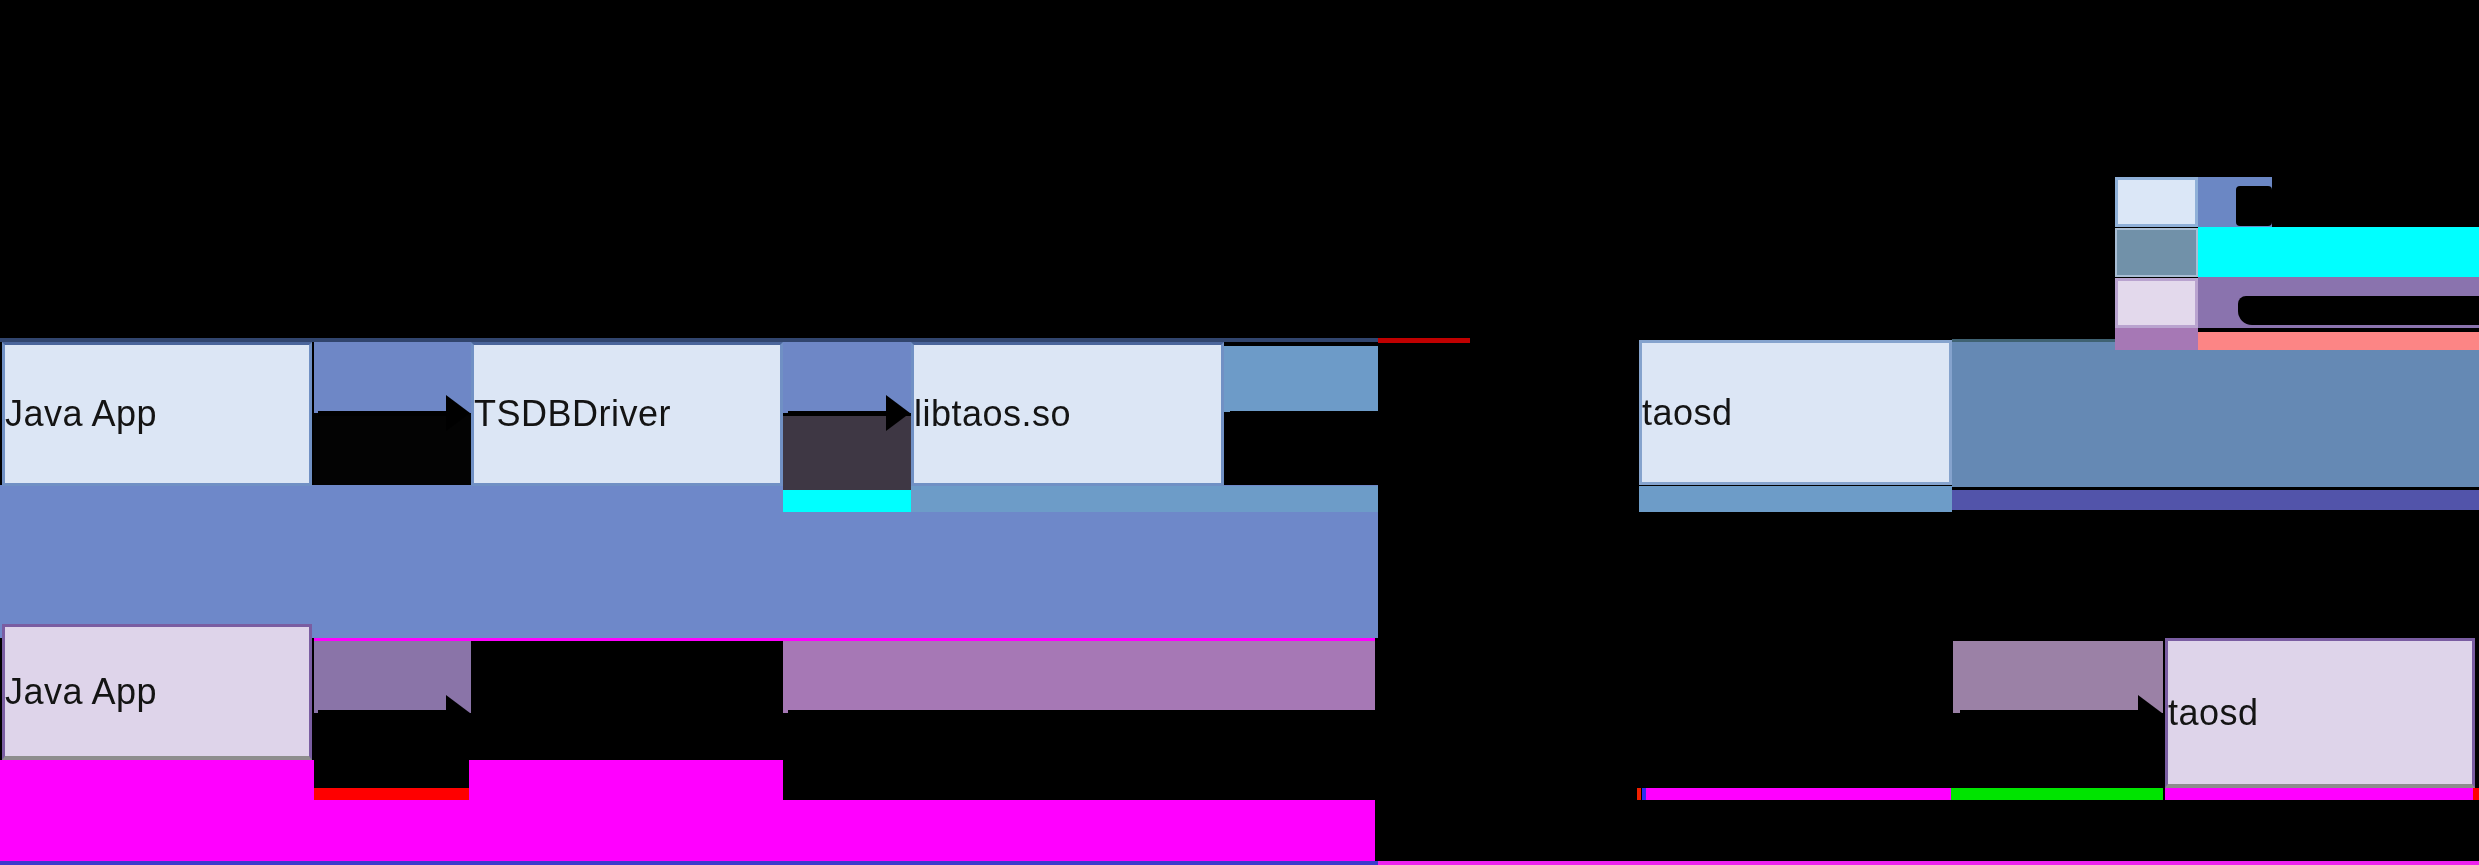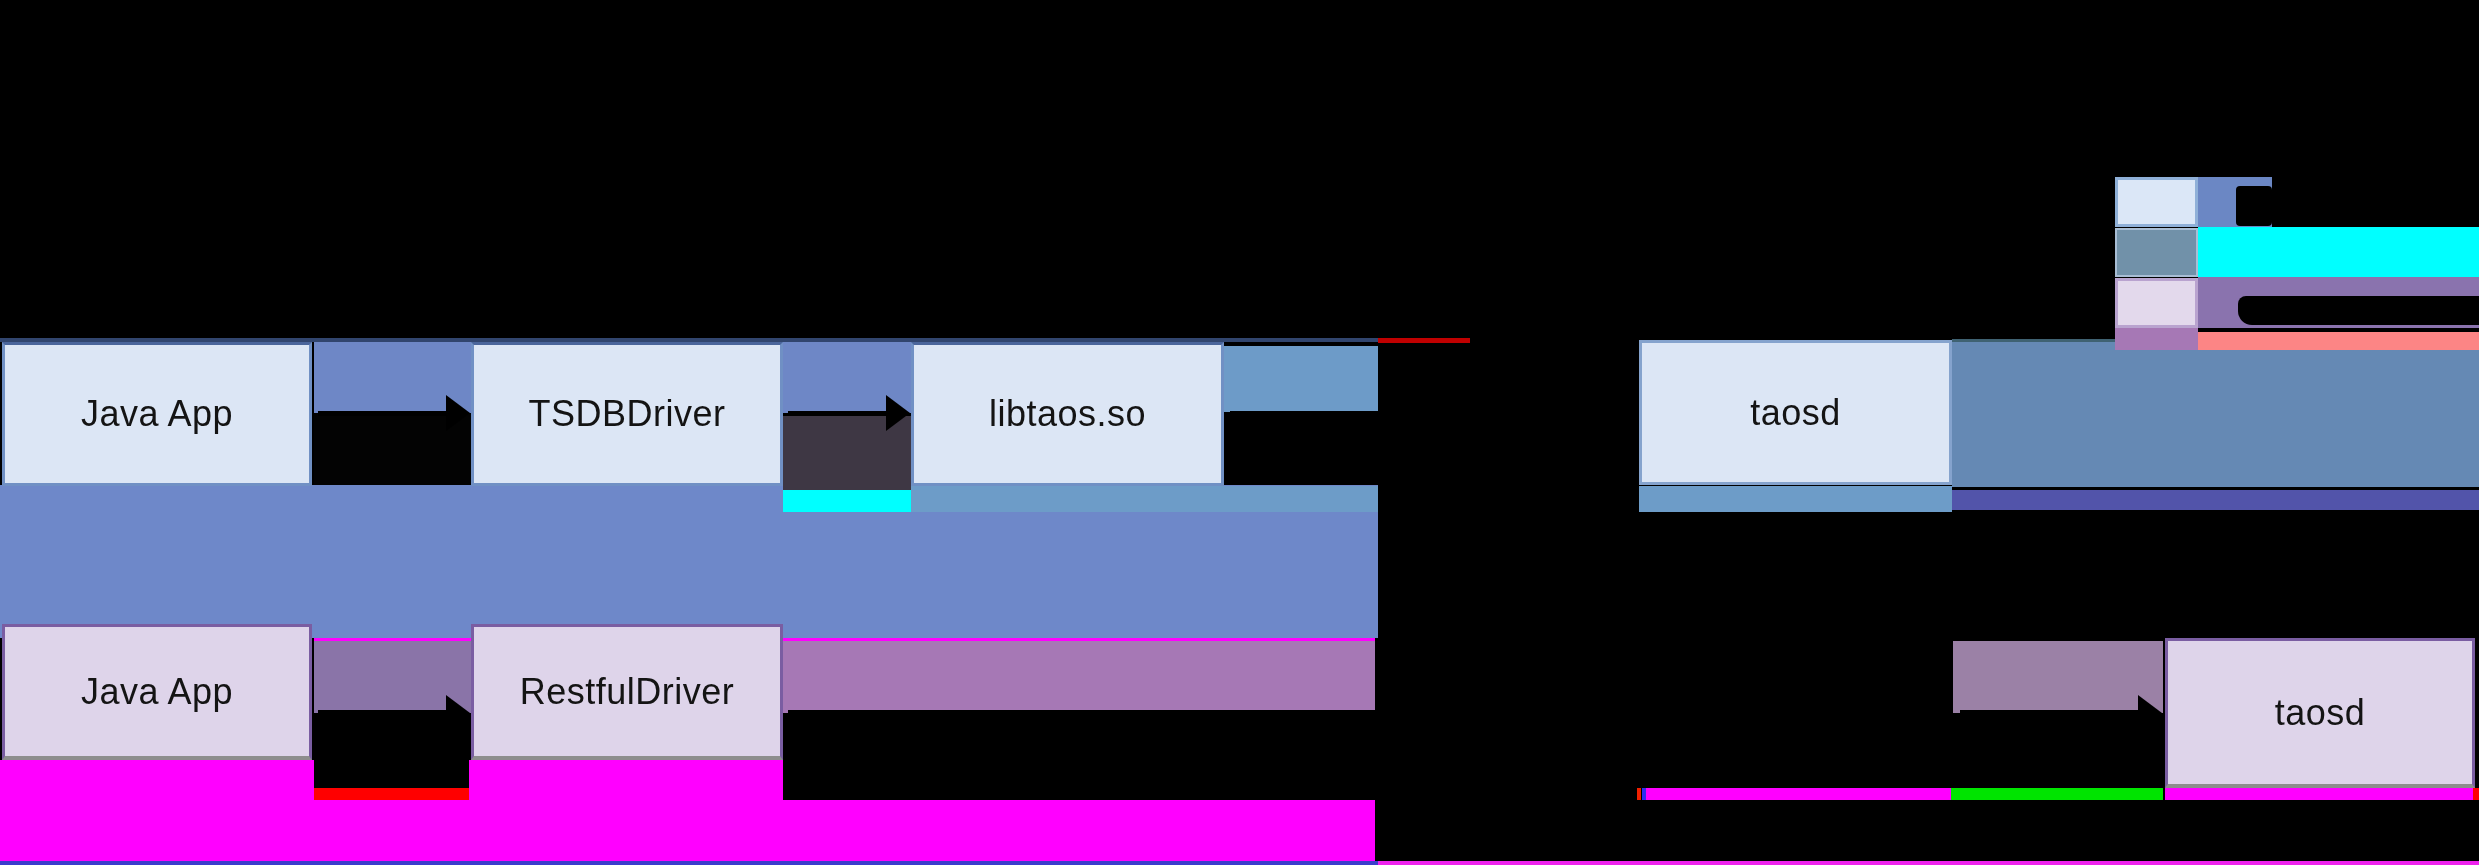--- a/index.html
+++ b/index.html
@@ -1,19 +1,19 @@
 <!DOCTYPE html>
 <html><head>
 <meta charset="utf-8">
 <style>
   html,body{margin:0;padding:0;background:#000;}
   #canvas{position:relative;width:2479px;height:865px;background:#000;overflow:hidden;
           font-family:"Liberation Sans", sans-serif;}
   .abs{position:absolute;}
-  .box{position:absolute;display:flex;align-items:center;justify-content:center;
+  .box{position:absolute;display:flex;align-items:center;
        box-sizing:border-box;color:#141414;font-size:36px;letter-spacing:0.5px;}
   .box1{background:#dce6f5;border:3px solid #7090c4;border-top-color:#4a659b;}
   .box2{background:#ded4ea;border:3px solid #7a5da2;border-bottom:4px solid #8d8d8d;}
   .shaft{position:absolute;background:#000;}
   .tri{position:absolute;width:0;height:0;border-top:18px solid transparent;
        border-bottom:18px solid transparent;border-left:24px solid #000;}
   .swatch{position:absolute;box-sizing:border-box;}
 </style>
 </head>
 <body>
@@ -57,23 +57,20 @@
   <div class="abs" style="left:783px;top:713px;width:592px;height:87px;background:#000;"></div>
 
   <div class="shaft" style="left:318px;top:710px;width:132px;height:6px;"></div>
   <div class="tri" style="left:446px;top:695px;"></div>
   <div class="shaft" style="left:788px;top:710px;width:830px;height:6px;"></div>
   <div class="tri" style="left:1610px;top:694px;"></div>
 
   <div class="box box2" style="left:2px;top:624px;width:310px;height:136px;">
     <span>Java App</span>
   </div>
-  <div class="box box2" style="left:471px;top:624px;width:312px;height:136px;">
-    <span>RestfulDriver</span>
-  </div>
 
   <div class="abs" style="left:0;top:861px;width:1378px;height:4px;background:#3c3ccc;"></div>
 
   <div class="abs" style="left:1952px;top:339px;width:527px;height:148px;background:#6589b4;border-top:3px solid #3f6272;box-sizing:border-box;"></div>
   <div class="abs" style="left:1952px;top:490px;width:527px;height:20px;background:#5254aa;"></div>
   <div class="abs" style="left:1639px;top:486px;width:313px;height:26px;background:#6d9cc8;"></div>
   <div class="box box1" style="left:1639px;top:340px;width:313px;height:145px;border-color:#85a3cd;">
     <span>taosd</span>
   </div>
 

